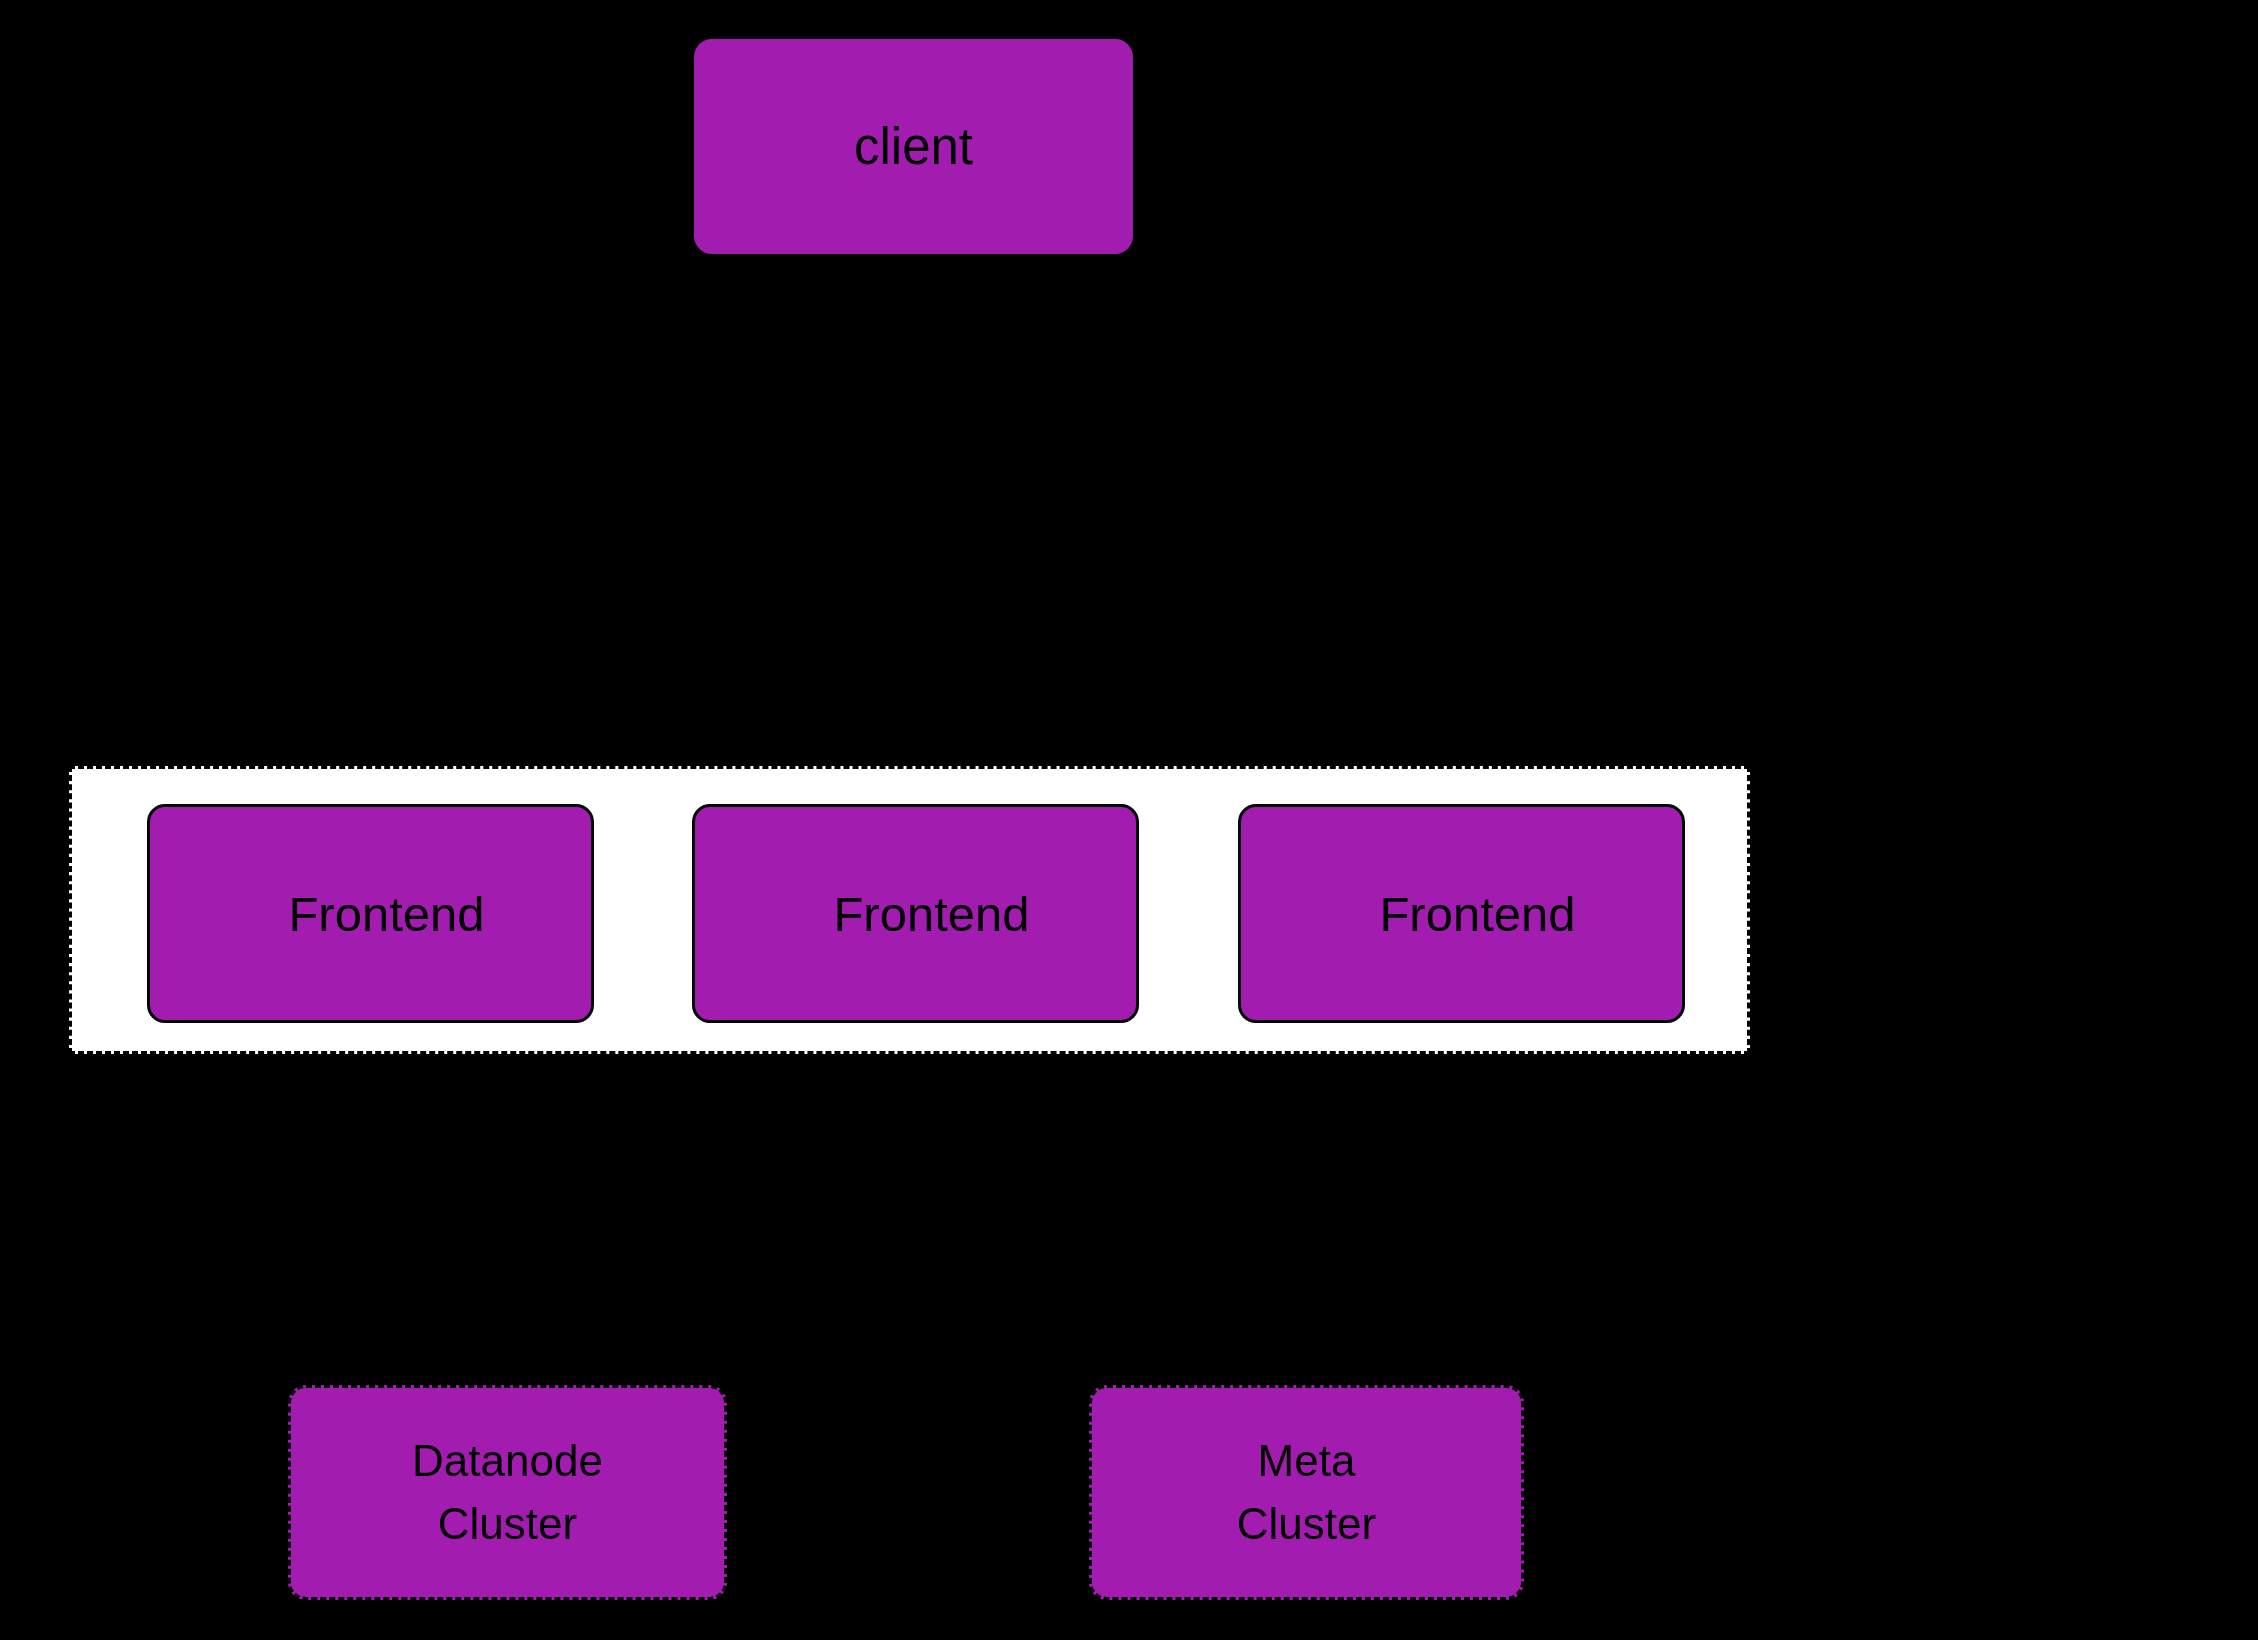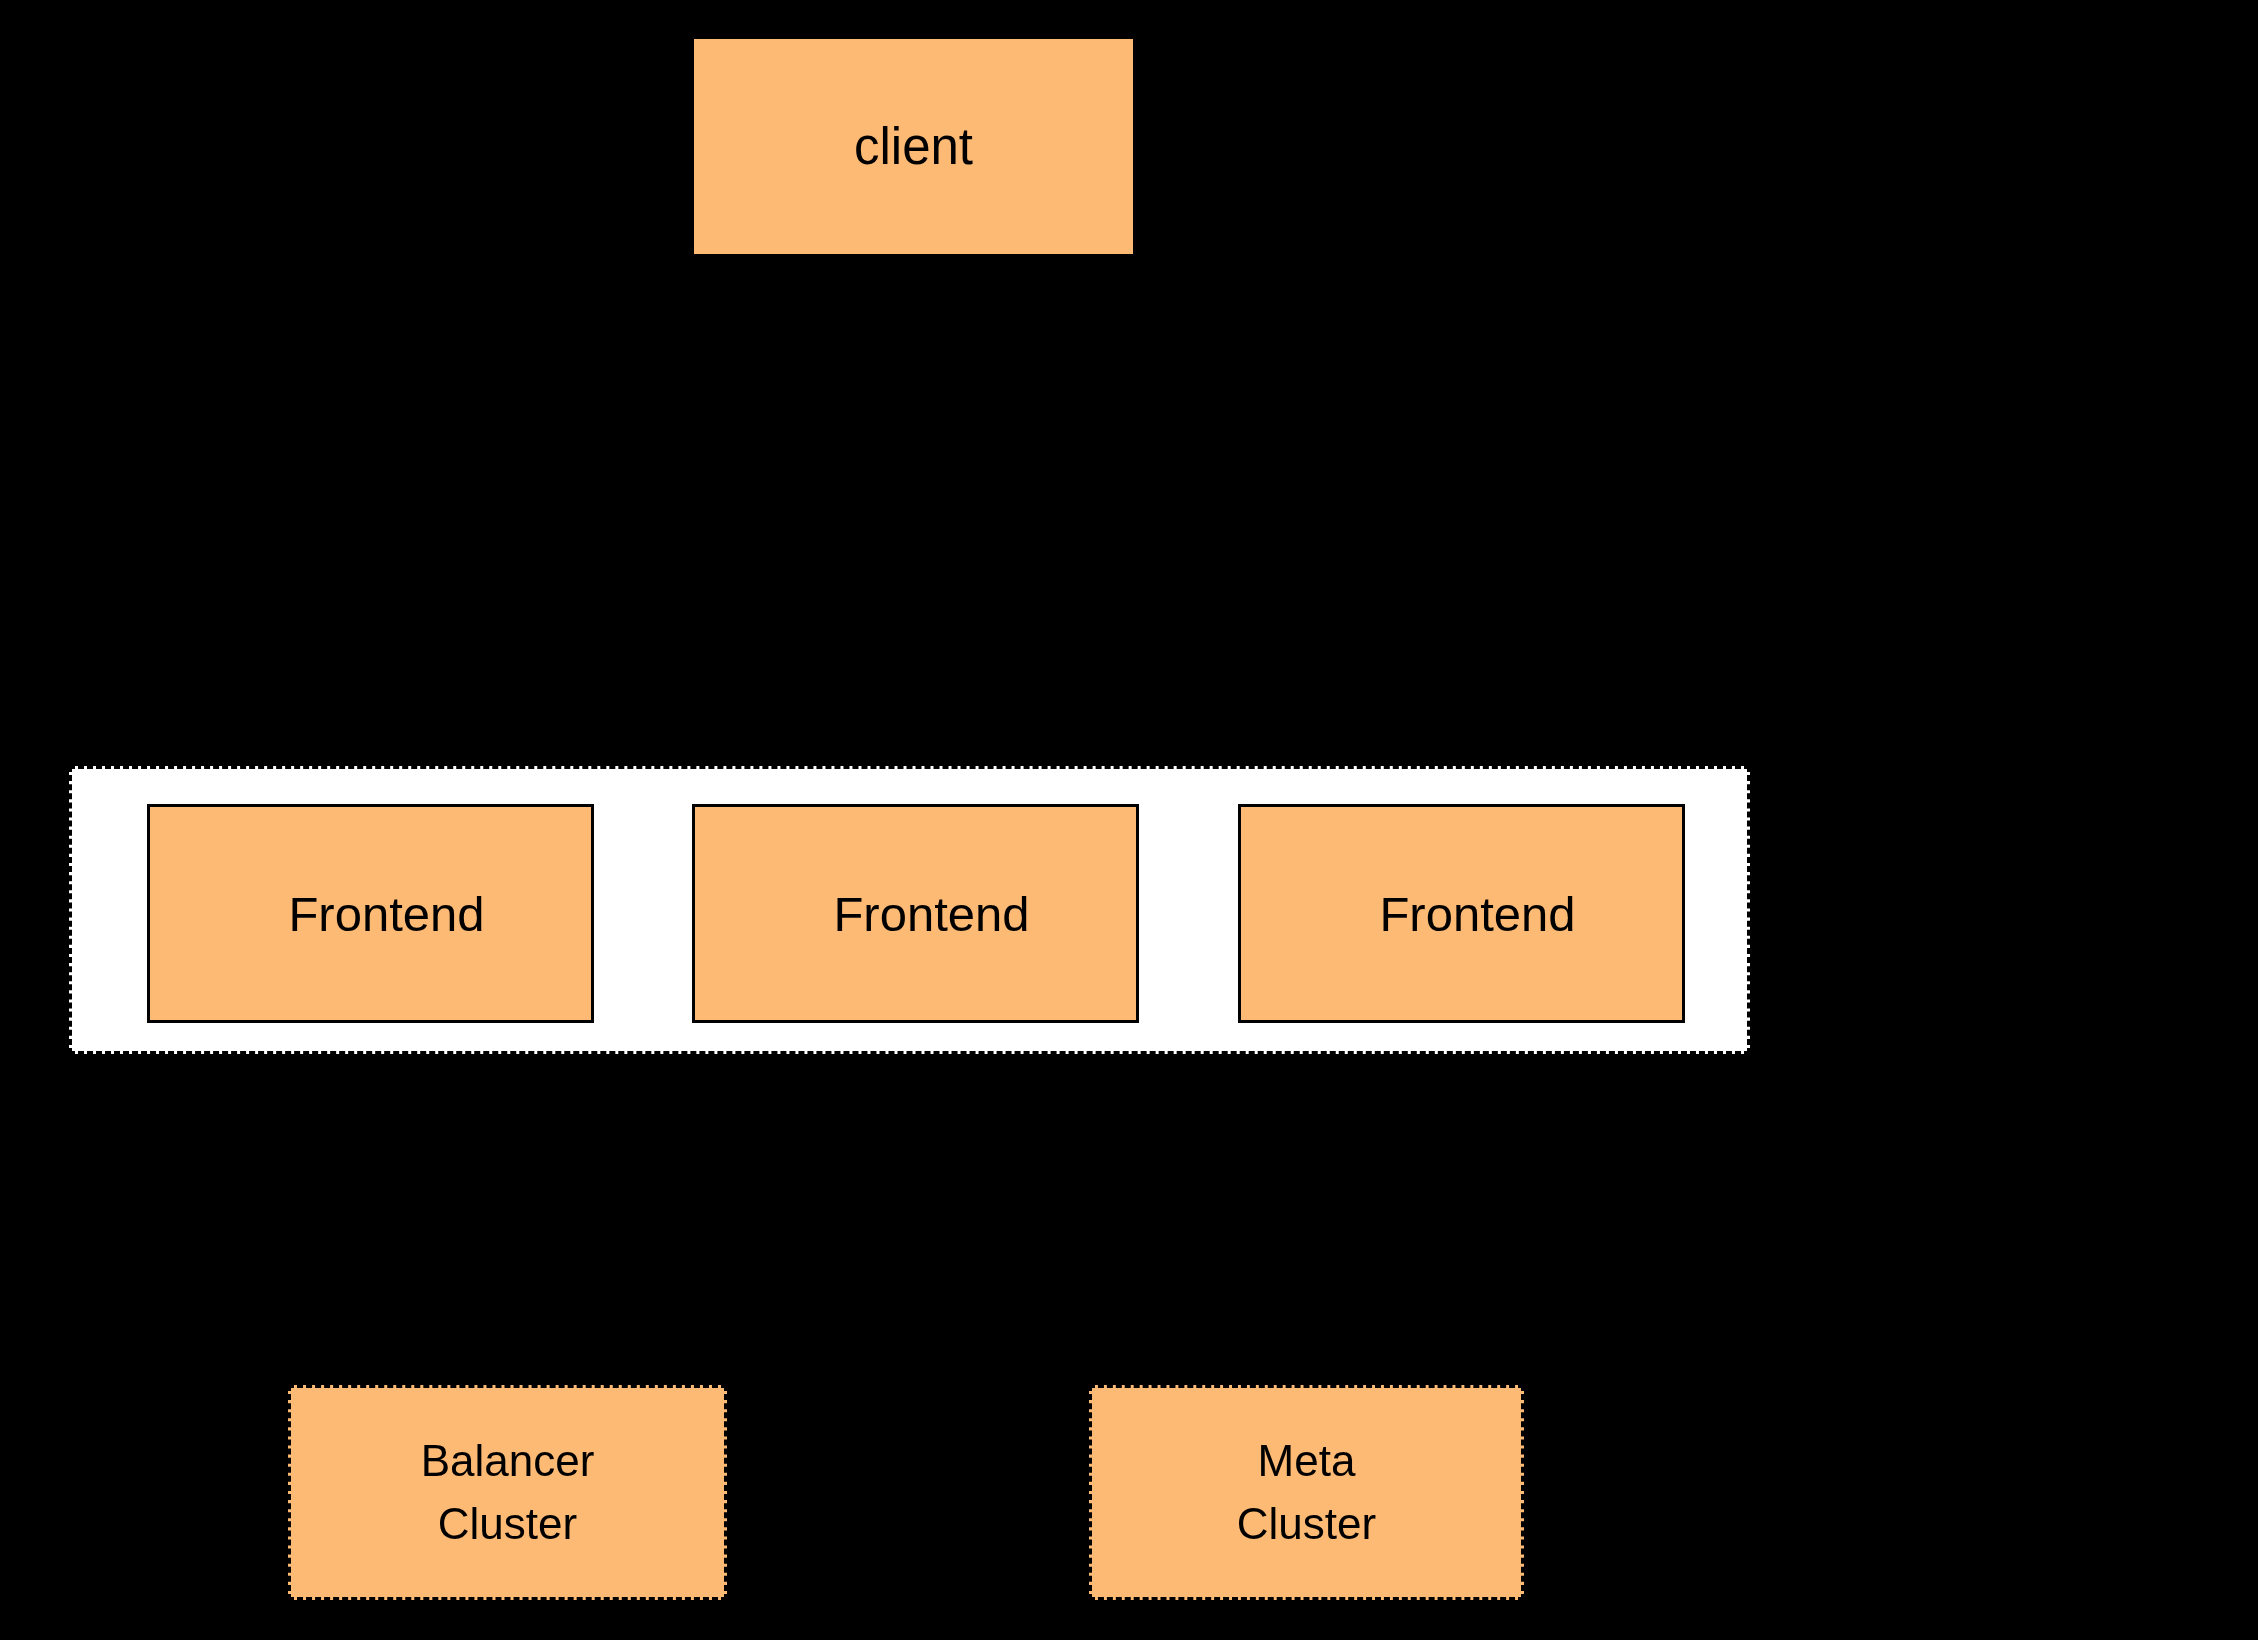--- a/index.html
+++ b/index.html
@@ -11,26 +11,27 @@
     position: relative;
     width: 2258px;
     height: 1640px;
     background: #000000;
     overflow: hidden;
     font-family: "Liberation Sans", "DejaVu Sans", sans-serif;
     color: #000000;
   }
   .node {
     position: absolute;
-    background: #fdba74;
+    background: #a21caf;
     display: flex;
     align-items: center;
     justify-content: center;
     text-align: center;
     box-sizing: border-box;
+    border-radius: 18px;
   }
   .node-client {
     left: 694px; top: 39px;
     width: 439px; height: 215px;
     font-size: 51px;
   }
   .node-lb {
     left: 548px; top: 476px;
     width: 725px; height: 68px;
     font-size: 42px;
@@ -82,21 +83,21 @@
     </div>
     <div class="node node-frontend f1">
       <span>Frontend</span>
     </div>
     <div class="node node-frontend f2">
       <span>Frontend</span>
     </div>
   </div>
 
   <div class="node node-cluster node-datanode">
-    <span class="label-line">Balancer</span>
+    <span class="label-line">Datanode</span>
     <span class="label-line">Cluster</span>
   </div>
 
   <div class="node node-cluster node-meta">
     <span class="label-line">Meta</span>
     <span class="label-line">Cluster</span>
   </div>
 
 </div>
 

